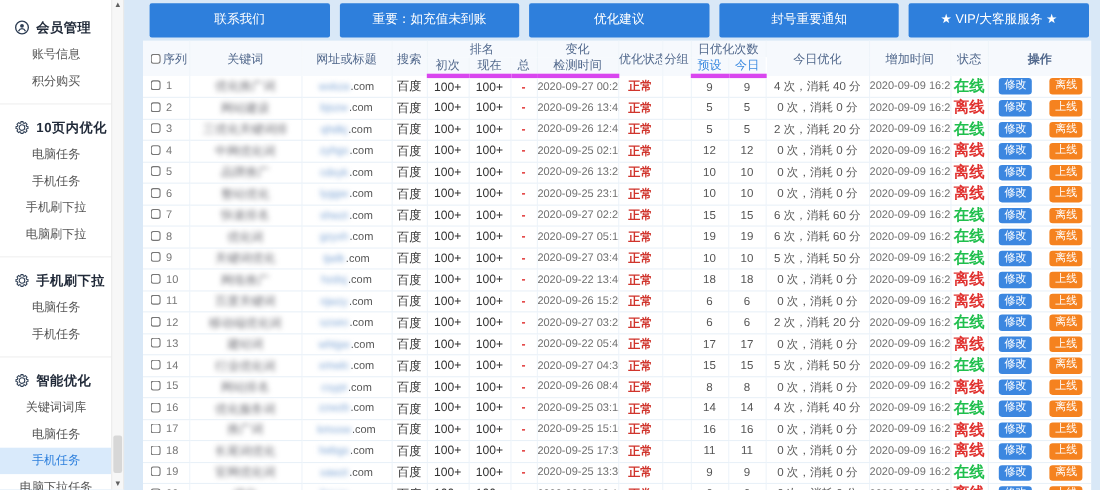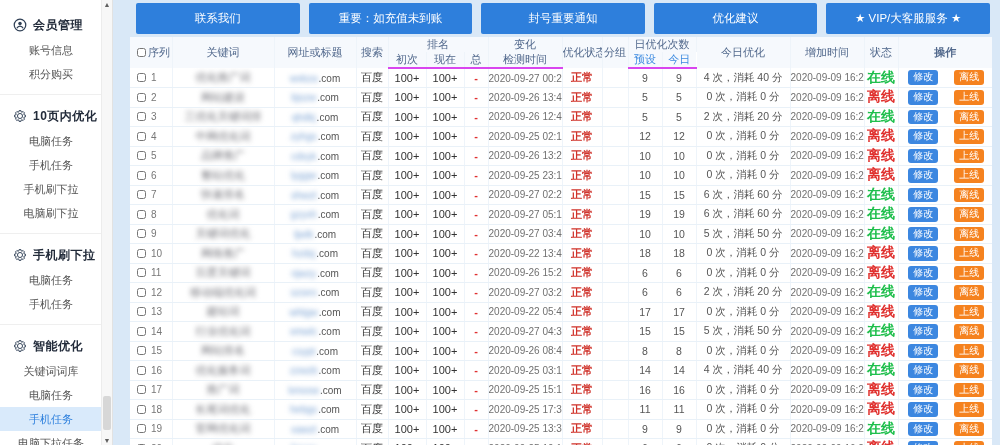--- a/index.html
+++ b/index.html
@@ -33,21 +33,21 @@
   .top-btn { flex: 1; height: 31px; background: #2e7fdc; color: #fff; border: none;
     border-radius: 2px; font-size: 11.5px; font-family: inherit; cursor: pointer; line-height: 21px; }
 
   .card { position: absolute; left: 17px; top: 37px; width: 862px; bottom: -30px; background: #fff; }
 
   table { border-collapse: collapse; table-layout: fixed; width: 862px; }
   th, td { border-right: 1px solid #eef4fa; overflow: hidden; white-space: nowrap; }
   th:last-child, td:last-child { border-right: none; }
   thead th { height: 14px; font-size: 11px; font-weight: normal; color: #51688c;
     background: #f6f9fd; text-align: center; }
-  thead tr:last-child th { border-bottom: 2px solid #d946ef; }
+  thead tr:last-child th { border-bottom: 4px solid #d946ef; }
   th.sortlink { color: #3d8be0; cursor: pointer; }
   tbody td { height: 19.5px; border-bottom: 1px solid #e9f1f8; text-align: center;
     font-size: 11px; color: #333; }
 
   .seq-cell { text-align: left !important; padding-left: 7px; font-size: 10px; color: #777; }
   .seq-cell input { width: 9px; height: 9px; vertical-align: -1px; margin-right: 5px; }
   .hdr-seq { text-align: left !important; padding-left: 7px; margin-left: 32px; }
   .hdr-seq input { width: 9px; height: 9px; vertical-align: -1px; margin-right: 2px; }
 
   .blur-kw { filter: blur(2.6px); color: #6f6f76; font-size: 11px; }
@@ -141,22 +141,22 @@
     <div class="arr up">▲</div>
     <div class="thumb"></div>
     <div class="arr down">▼</div>
   </div>
 </div>
 
 <div class="main">
   <div class="topstrip">
       <button class="top-btn">联系我们</button>
       <button class="top-btn">重要：如充值未到账</button>
+      <button class="top-btn">优化建议</button>
       <button class="top-btn">封号重要通知</button>
-      <button class="top-btn">优化建议</button>
       <button class="top-btn">★ VIP/大客服服务 ★</button>
     </div>
 
   <div class="card">
     <table>
       <colgroup>
         <col style="width:42px">
           <col style="width:102px">
           <col style="width:82px">
           <col style="width:32px">

